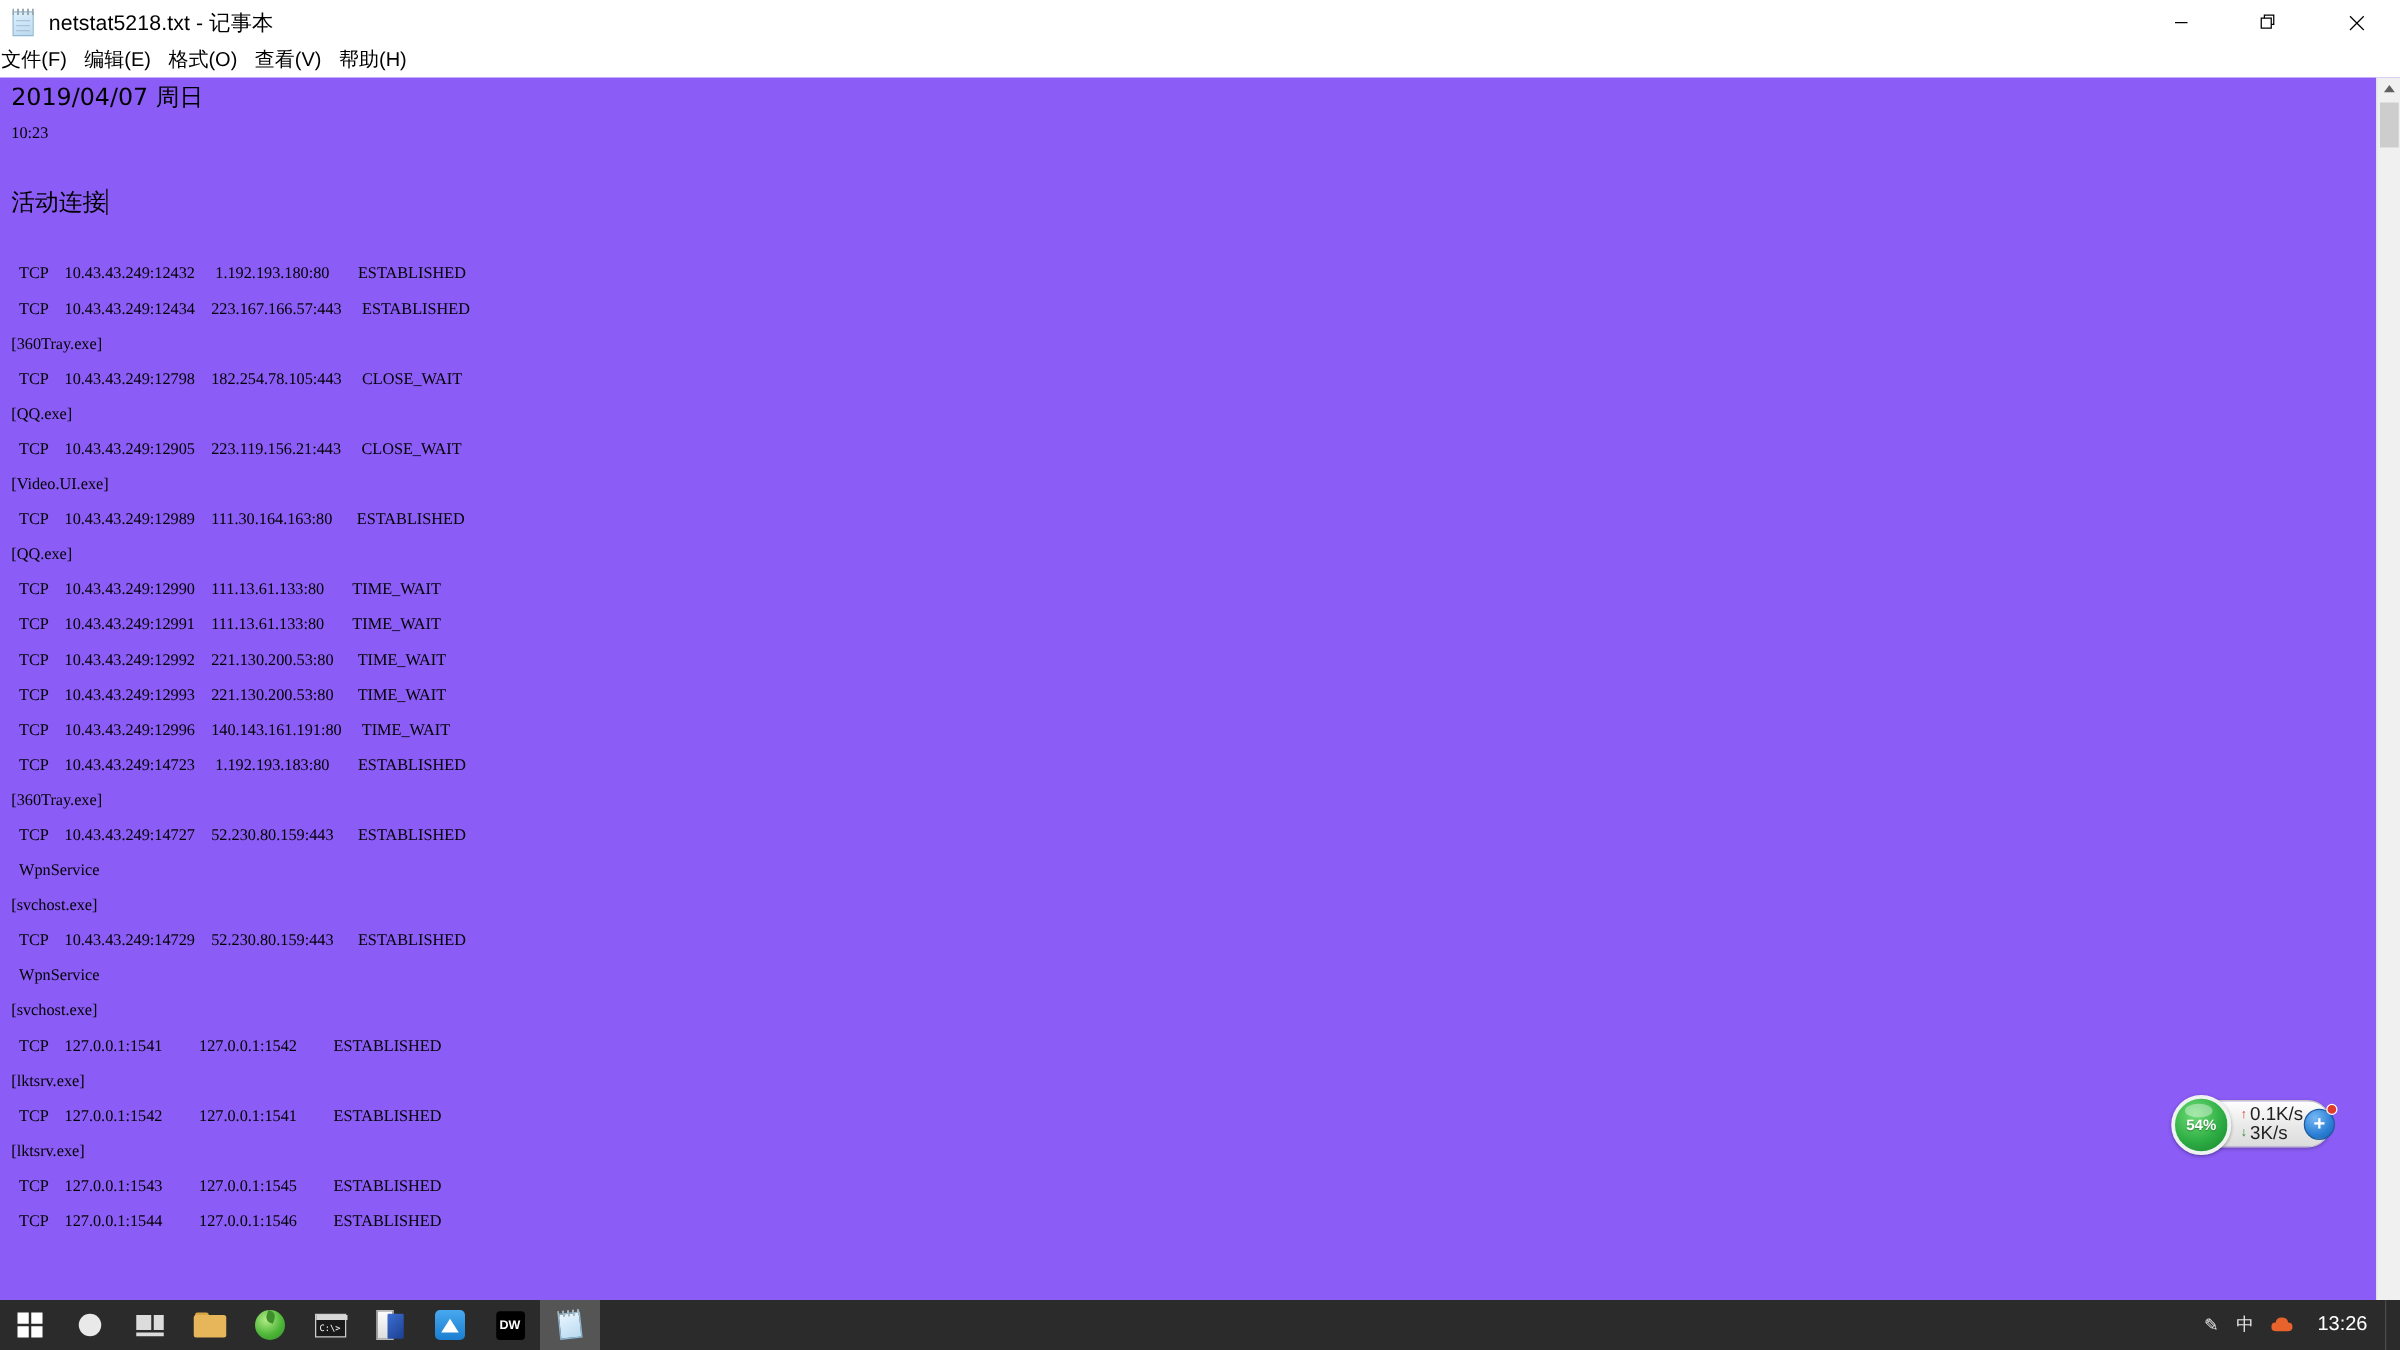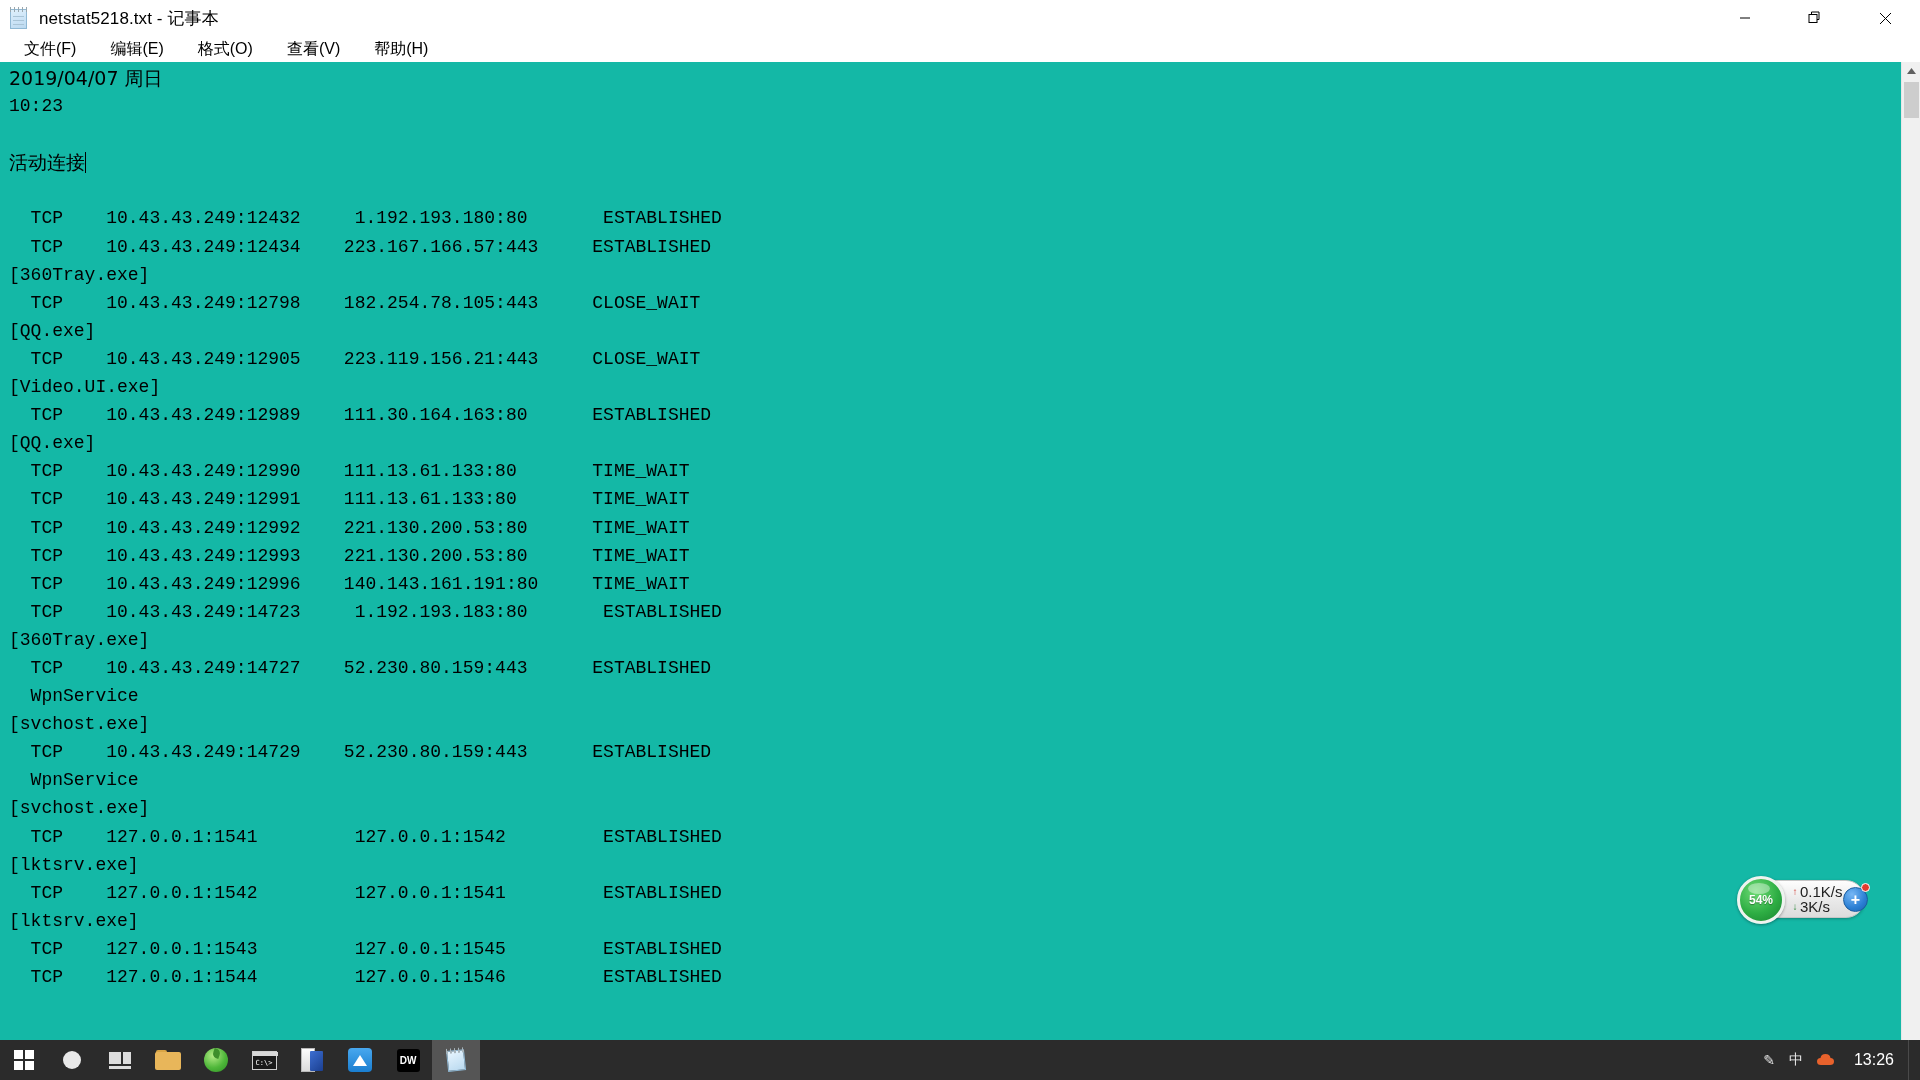--- a/index.html
+++ b/index.html
@@ -38,41 +38,41 @@
   .win-controls { position: absolute; right: 0; top: 0; height: 36px; display: flex; }
   .wc {
     width: 70px; height: 36px; display: flex; align-items: center; justify-content: center;
     background: #ffffff;
   }
   .wc svg { display: block; }
 
   
   .menubar {
     position: absolute; top: 36px; left: 0; width: 1700px; height: 26px;
-    background: #ffffff; display: flex; align-items: center; padding-left: 24px; gap: 20px;
+    background: #ffffff; display: flex; align-items: center; padding-left: 1px;
   }
   .menu-item {
     font-size: 16px; color: #000; margin-right: 14px; white-space: nowrap;
     font-family: "Liberation Sans", sans-serif; line-height: 26px;
   }
 
   
   .editor-wrap {
     position: absolute; top: 62px; left: 0; width: 1920px; height: 993px;
-    background: #14b8a6; overflow: hidden;
+    background: #8b5cf6; overflow: hidden;
   }
   .editor {
     position: absolute; top: 0; left: 0;
     width: 1900px; height: 993px;
     padding: 2px 0 0 9px;
     overflow: hidden;
   }
   .doc-line {
-    font-family: Liberation Mono, monospace;
-    font-size: 18px;
+    font-family: Liberation Serif, serif;
+    font-size: 13px;
     line-height: 28.1px;
     color: #000;
     white-space: pre;
     height: 28.1px;
   }
   .doc-line.cjk { font-family: "DejaVu Sans", sans-serif; font-size: 19px; }
   .caret {
     display: inline-block; width: 1px; height: 21px; background: #000;
     vertical-align: -4px; margin-left: 0px;
   }

